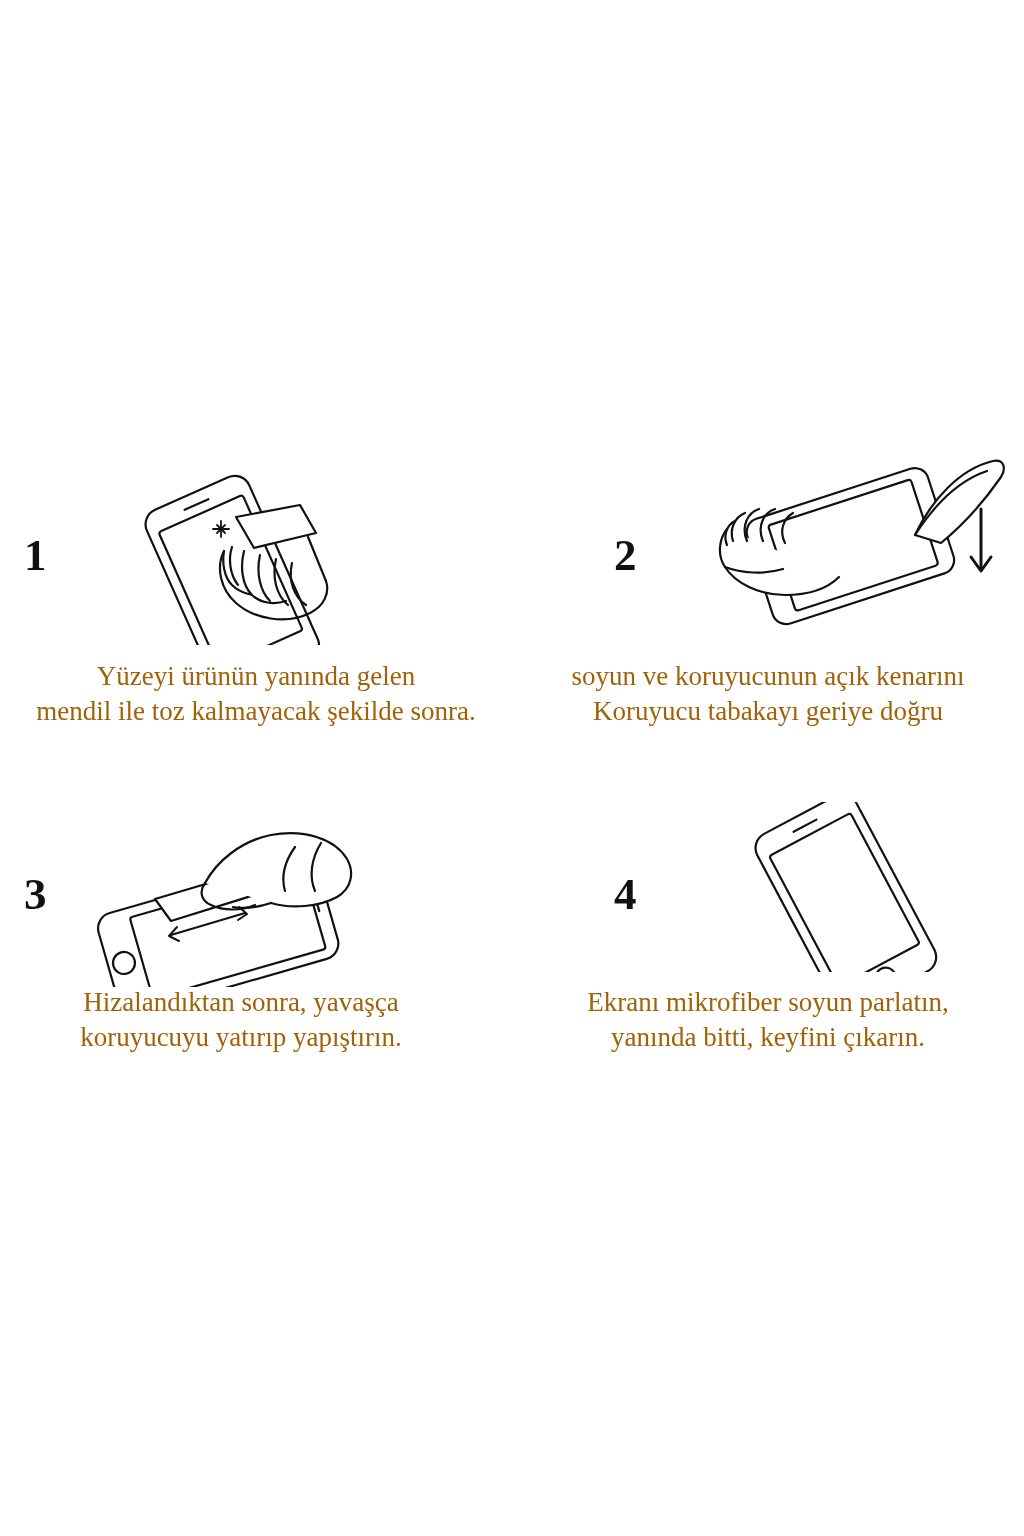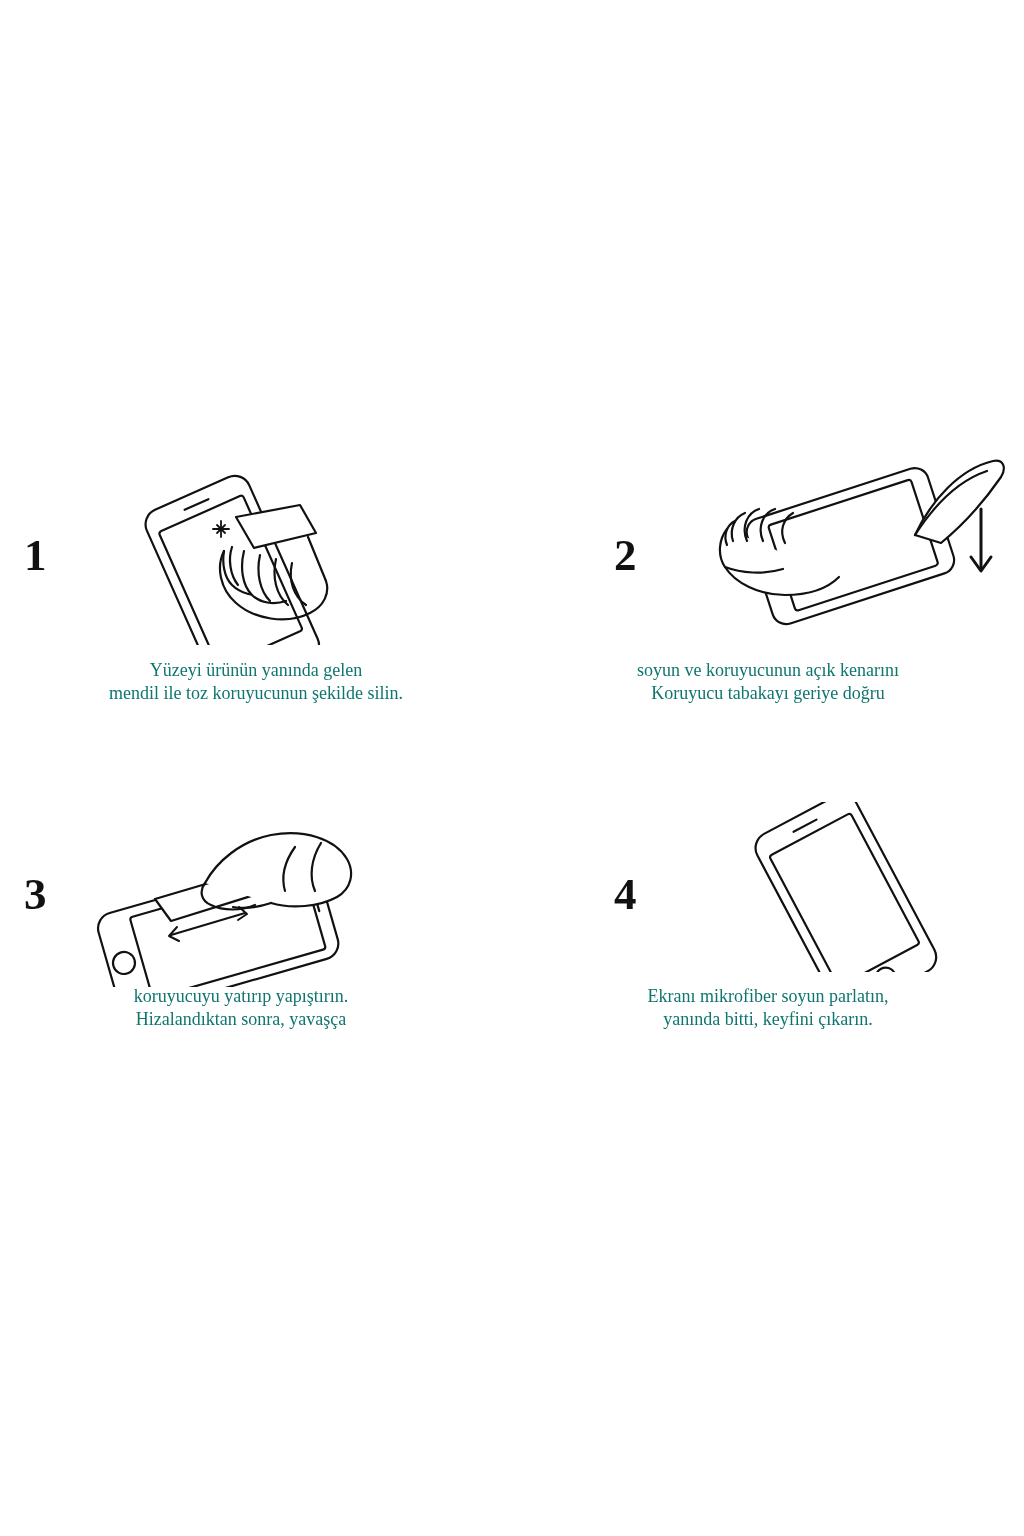--- a/index.html
+++ b/index.html
@@ -67,23 +67,23 @@
     position: absolute;
   }
   .step1 .art { left: 90px;  top: 0px; }
   .step2 .art { left: 175px; top: -12px; }
   .step3 .art { left: 45px;  top: 10px; }
   .step4 .art { left: 200px; top: 25px; }
 
   .caption {
     text-align: center;
     font-family: "Liberation Serif", serif;
-    font-size: 18px;
+    font-size: 27px;
     line-height: 1.3;
-    color: #0f766e;
+    color: #a16207;
     margin: 0 auto;
     padding: 0 6px;
   }
   .step1 .caption { max-width: 470px; margin-top: 4px; }
   .step2 .caption { max-width: 470px; margin-top: 4px; }
   .step3 .caption { max-width: 430px; margin-top: 8px; margin-left: 6px; }
   .step4 .caption { max-width: 450px; margin-top: 8px; }
 
   .caption span { display: block; }
 </style>
@@ -133,21 +133,21 @@
             <path d="M156 100 C152 118 156 136 166 146"></path>
             <path d="M172 104 C168 122 172 140 184 150"></path>
             <path d="M188 108 C184 126 190 142 202 150"></path>
             <path d="M120 96 C112 112 116 134 132 148 C150 164 182 170 206 158 C220 151 226 138 222 126" fill="none"></path>
             <path d="M204 82 L222 126"></path>
           </svg>
         </div>
       </div>
       <div class="caption">
         <span>Yüzeyi  ürünün yanında gelen</span>
-        <span>mendil ile toz koruyucunun şekilde silin.</span>
+        <span>mendil ile toz kalmayacak şekilde sonra.</span>
       </div>
     </div>
 
     <div class="step step2">
       <div class="step-top">
         <div class="step-number">2</div>
         <div class="art">
           <svg width="310" height="200" viewBox="0 0 310 200" fill="none" stroke="#111" stroke-width="2.2" stroke-linecap="round" stroke-linejoin="round">
 
             <g transform="rotate(-18 150 105)">
@@ -204,22 +204,22 @@
 
             <g stroke-width="2">
               <line x1="112" y1="148" x2="186" y2="126"></line>
               <path d="M118 140 L110 149 L120 154" fill="none"></path>
               <path d="M180 120 L188 127 L179 133" fill="none"></path>
             </g>
           </svg>
         </div>
       </div>
       <div class="caption">
+        <span>Hizalandıktan sonra, yavaşça</span>
         <span>koruyucuyu yatırıp yapıştırın.</span>
-        <span>Hizalandıktan sonra, yavaşça</span>
       </div>
     </div>
 
     <div class="step step4">
       <div class="step-top">
         <div class="step-number">4</div>
         <div class="art">
           <svg width="230" height="170" viewBox="0 0 230 170" fill="none" stroke="#111" stroke-width="2.2" stroke-linecap="round" stroke-linejoin="round">
             <g transform="rotate(-28 115 85)">
               <rect x="56" y="2" width="112" height="198" rx="16" ry="16" fill="#fff"></rect>

